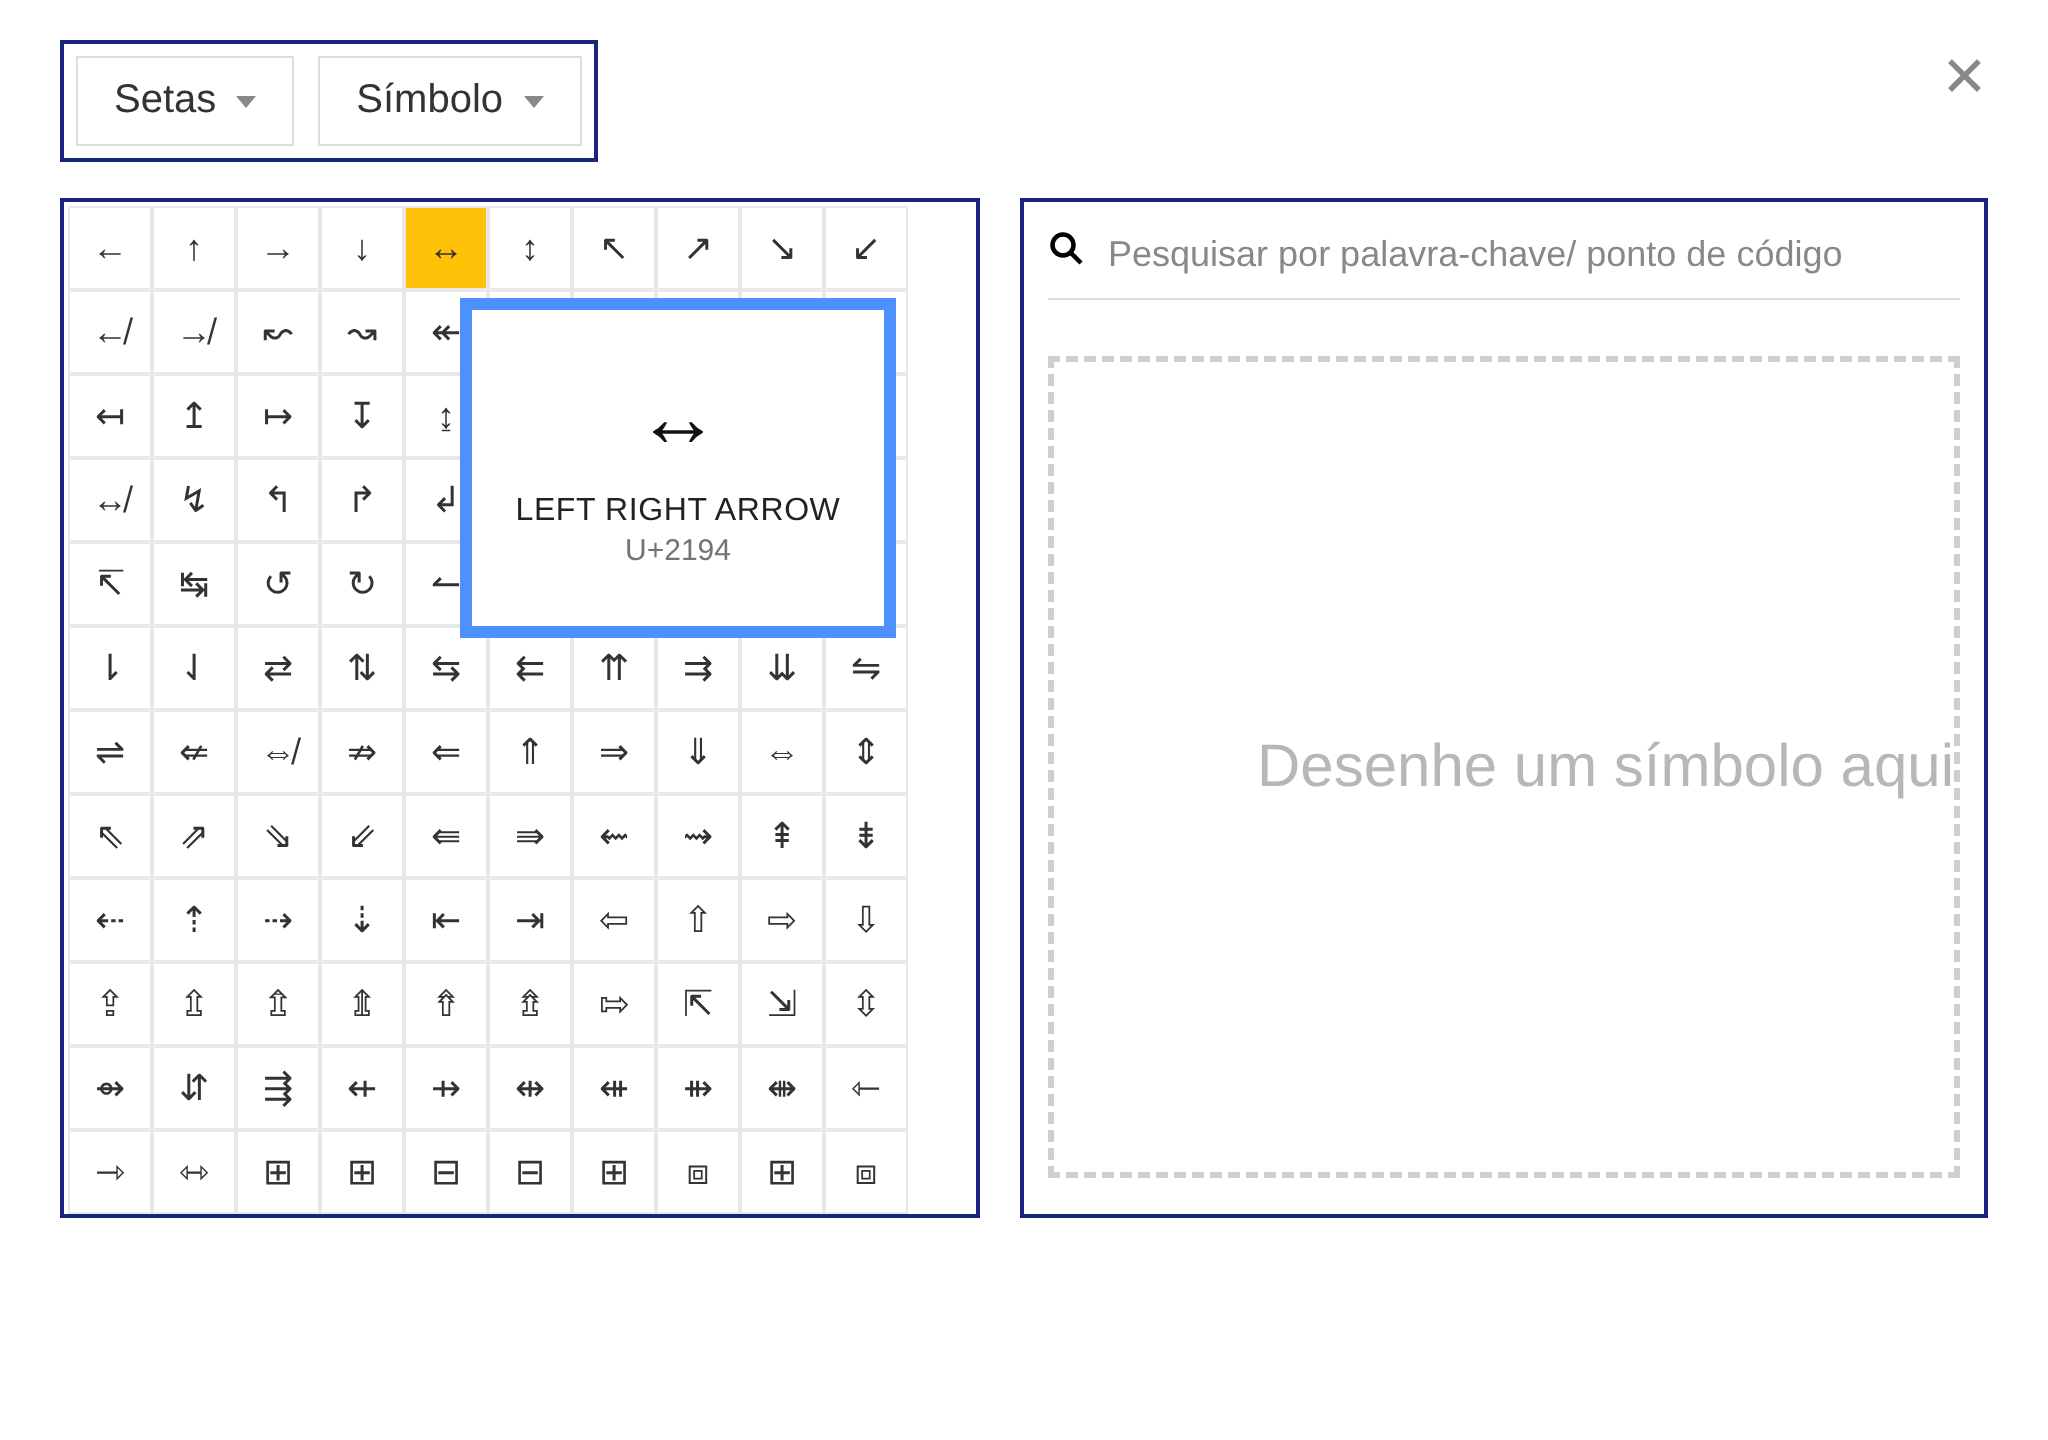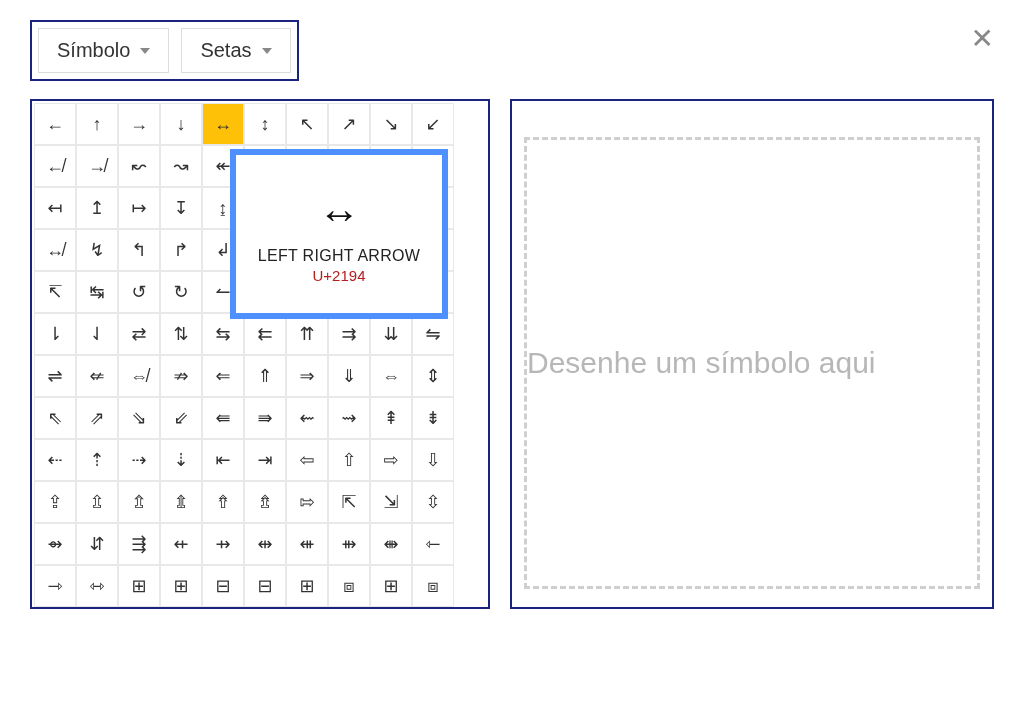--- a/index.html
+++ b/index.html
@@ -95,21 +95,21 @@
     background: #fff;
     border: 6px solid #4d90fe;
     display: flex;
     flex-direction: column;
     align-items: center;
     justify-content: center;
     z-index: 5;
   }
   .tooltip-glyph { font-size: 42px; color: #111; }
   .tooltip-name { font-size: 16px; color: #222; margin-top: 14px; letter-spacing: .3px; }
-  .tooltip-code { font-size: 15px; color: #b91c1c; margin-top: 2px; }
+  .tooltip-code { font-size: 15px; color: #737373; margin-top: 2px; }
 
   .right-panel {
     border: 2px solid #1a237e;
     flex: 1;
     height: 510px;
     padding: 8px 12px 18px 12px;
     display: flex;
     flex-direction: column;
   }
   .search-row {
@@ -128,42 +128,42 @@
     flex: 1;
     background: transparent;
   }
   .search-input::placeholder { color: #888; }
   .draw-area {
     flex: 1;
     margin-top: 28px;
     border: 3px dashed #cfcfcf;
     display: flex;
     align-items: center;
-    justify-content: flex-start;
+    justify-content: flex-end;
     font-size: 30px;
     color: #b7b7b7;
   }
 </style>
 </head>
 <body>
 
 <div class="dialog">
 
   <div class="close-btn">
     <span>✕</span>
   </div>
 
 
   <div class="dropdown-row">
     <div class="dropdown">
-      <span>Símbolo</span>
+      <span>Setas</span>
       <span class="caret"></span>
     </div>
     <div class="dropdown">
-      <span>Setas</span>
+      <span>Símbolo</span>
       <span class="caret"></span>
     </div>
   </div>
 
   <div class="panels">
 
     <div class="left-panel">
       <div class="grid-scroll">
         <div class="grid" id="glyphGrid">
             <div class="cell">←</div>
@@ -290,19 +290,28 @@
       </div>
 
       <div class="tooltip">
         <div class="tooltip-glyph">↔</div>
         <div class="tooltip-name">LEFT RIGHT ARROW</div>
         <div class="tooltip-code">U+2194</div>
       </div>
     </div>
 
     <div class="right-panel">
+      <div class="search-row">
+        <span class="search-icon">
+          <svg width="18" height="18" viewBox="0 0 24 24" fill="none" stroke="#000" stroke-width="3">
+            <circle cx="10" cy="10" r="7"></circle>
+              <line x1="15" y1="15" x2="22" y2="22"></line>
+          </svg>
+        </span>
+        <input class="search-input" placeholder="Pesquisar por palavra-chave/ ponto de código" style="">
+      </div>
       <div class="draw-area">
         <span>Desenhe um símbolo aqui</span>
       </div>
     </div>
 
   </div>
 </div>
 
 </body></html>

